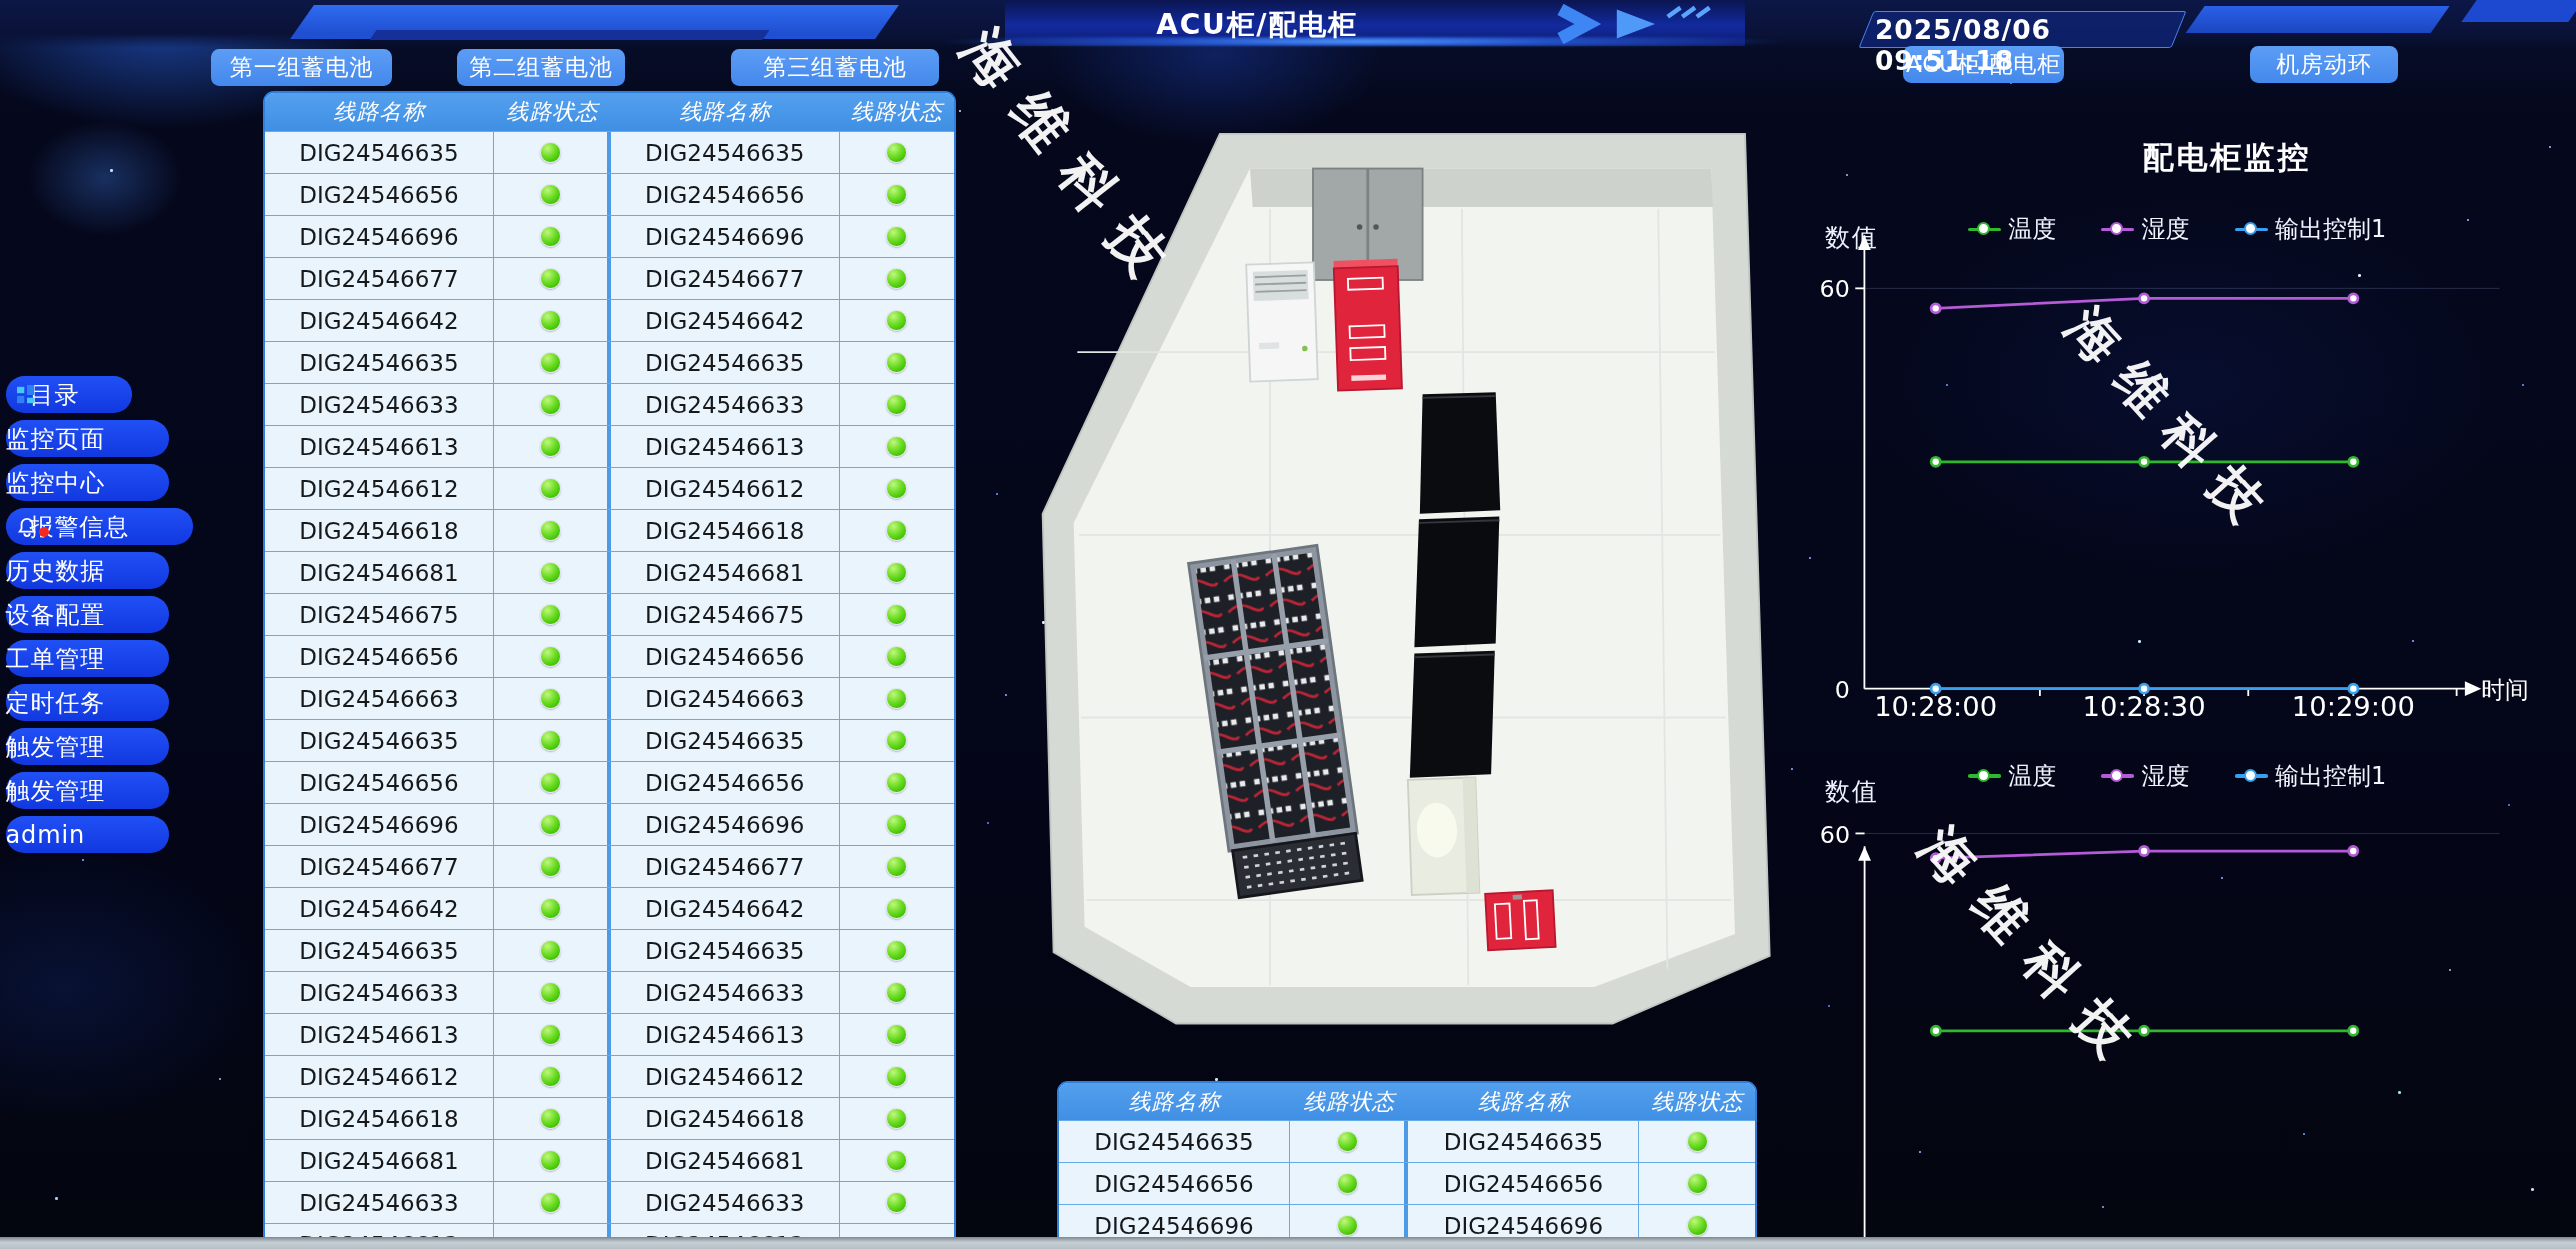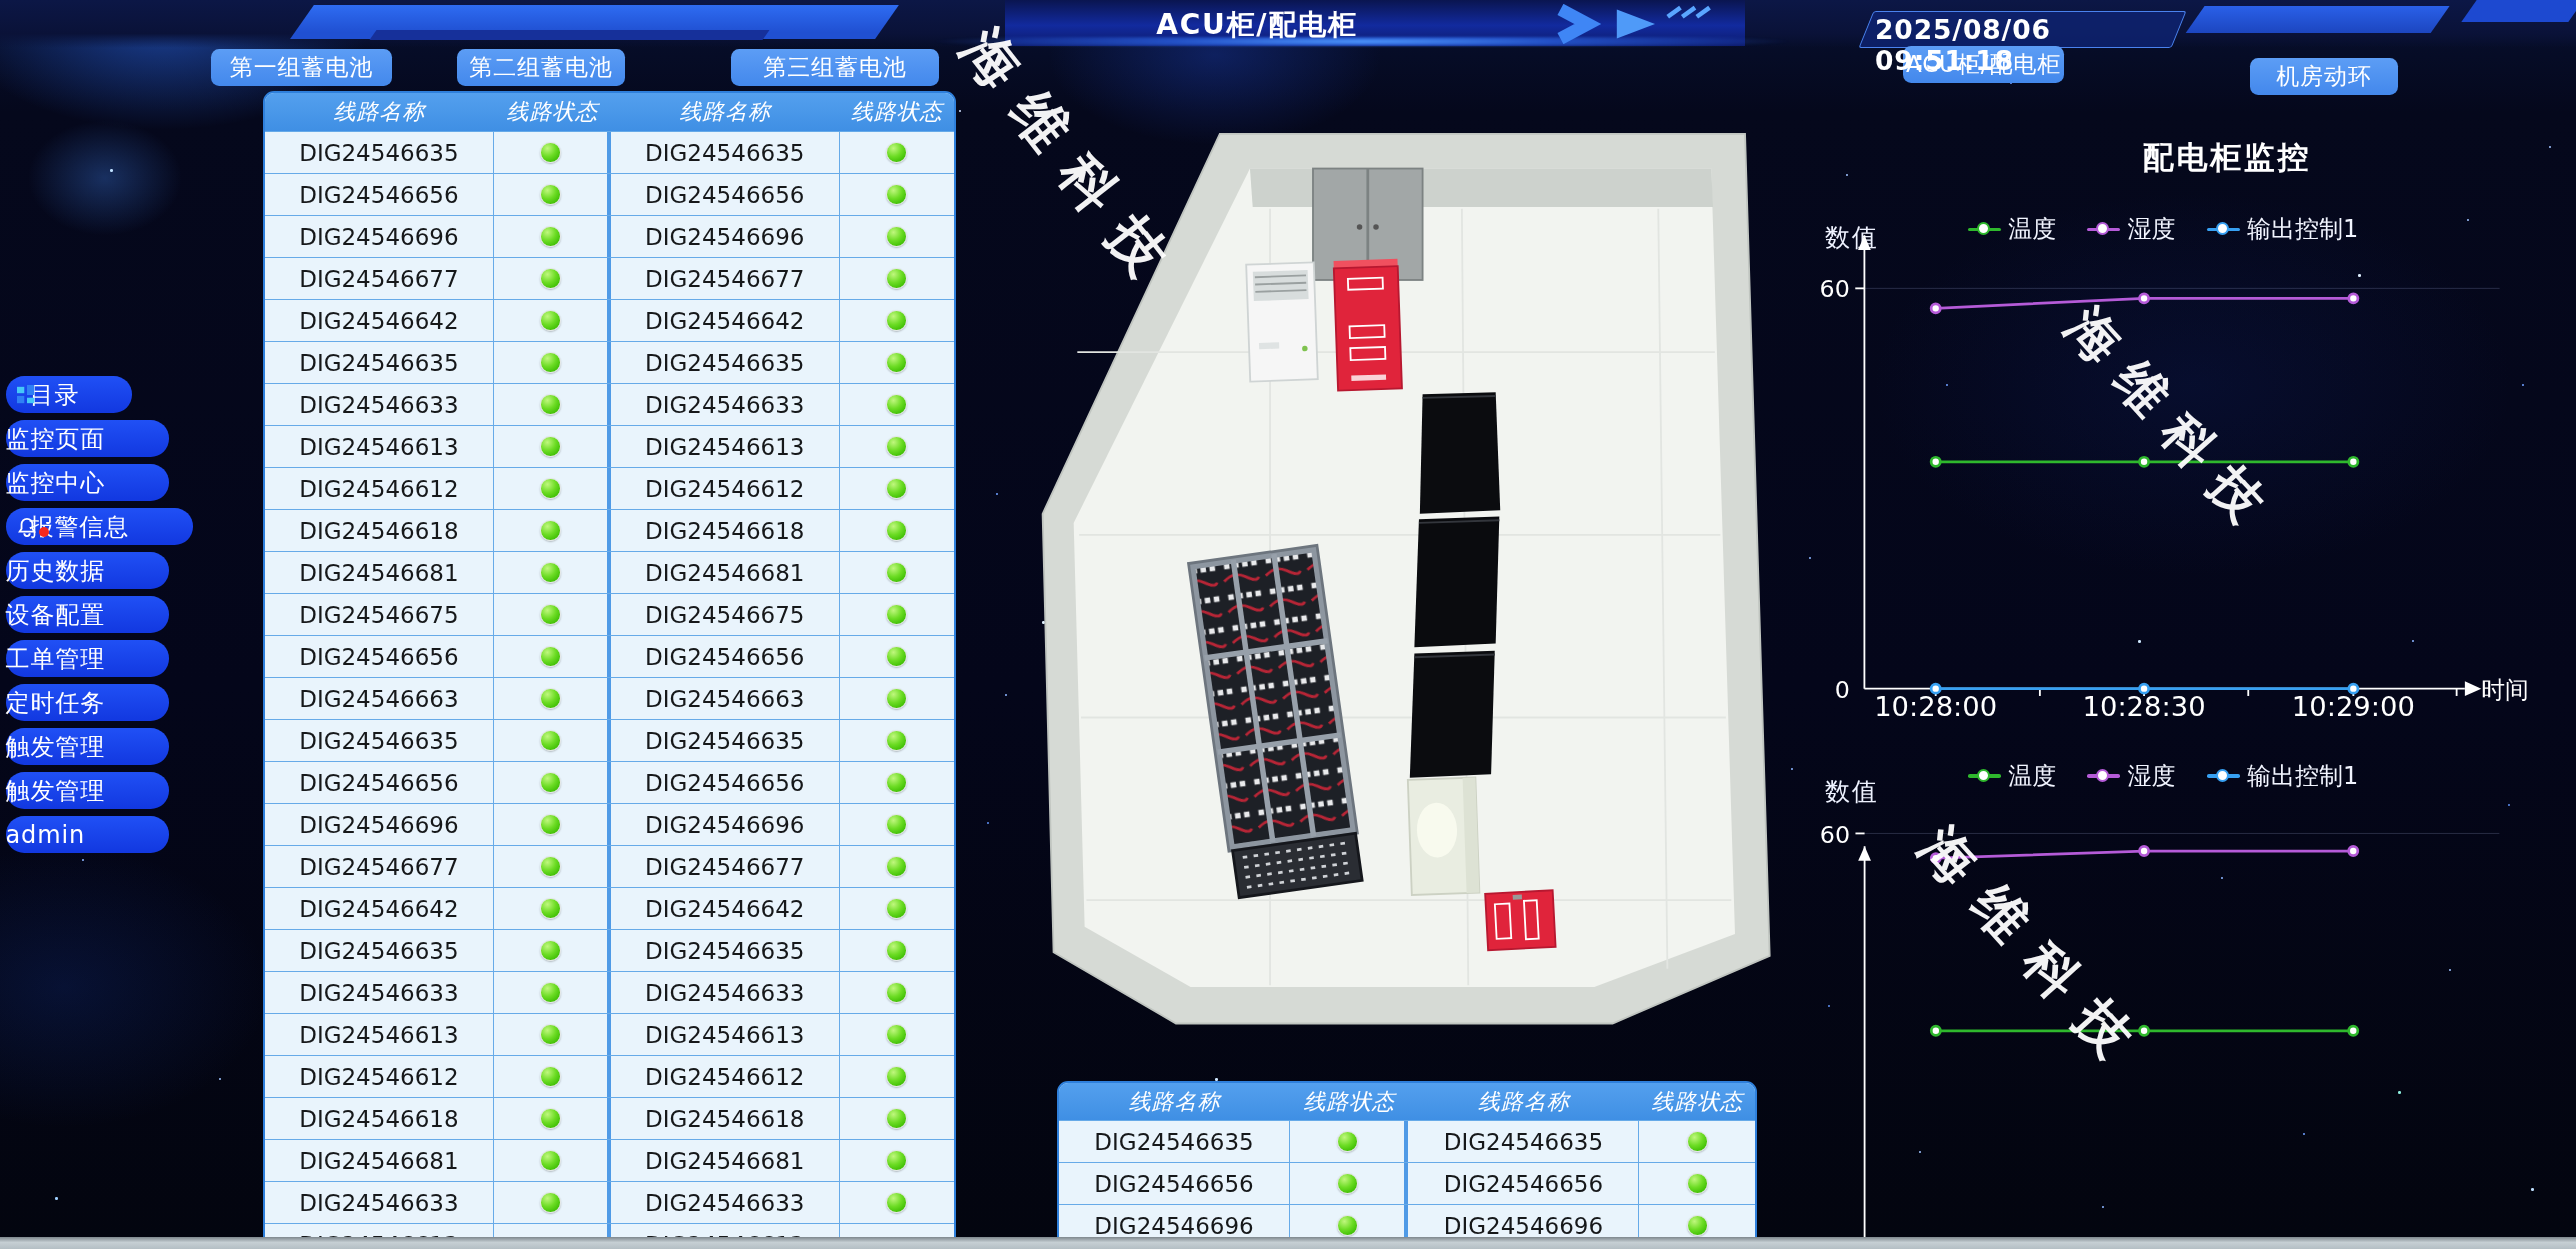--- a/index.html
+++ b/index.html
@@ -57,21 +57,21 @@
     font-size:26.5px;font-weight:bold;letter-spacing:0.9px;}
 
   
   .btn{z-index:4;height:37px;border-radius:8.2px;background:linear-gradient(180deg,#5c9df5,#4388ec);
     color:#fff;font-size:23px;display:flex;align-items:center;justify-content:center;
     letter-spacing:0.9px;cursor:pointer;}
   #btn-bat1{left:211px;top:49px;width:181px;}
   #btn-bat2{left:457px;top:49px;width:168px;}
   #btn-bat3{left:731px;top:49px;width:208px;}
   #btn-acu{left:1903px;top:46px;width:161px;}
-  #btn-room{left:2250px;top:46px;width:148px;margin-top:12px;}
+  #btn-room{left:2250px;top:46px;width:148px;}
 
   
   #sidebar{left:5.5px;top:376px;width:174px;z-index:5;}
   .side-item{height:37px;margin-bottom:7px;border-radius:18.3px;width:163px;
     background:linear-gradient(180deg,#2050f5,#1238e0);display:flex;align-items:center;
     justify-content:flex-start;font-size:24px;letter-spacing:0.9px;cursor:pointer;position:relative;}
   .side-item.first{width:102px;}
   .side-icon{position:absolute;left:11px;top:9.1px;}
   .alarm-dot{position:absolute;left:33px;top:19px;width:10px;height:10px;border-radius:50%;
     background:#f5281e;}
@@ -104,21 +104,21 @@
 
   
   #monitor-title{left:2044px;top:137px;width:366px;text-align:center;z-index:4;
     font-size:31px;font-weight:bold;letter-spacing:2.7px;}
   .chart-wrap{z-index:4;}
   #chart0{left:1805px;top:206px;width:722px;height:512px;}
   #chart1{left:1805px;top:722px;width:722px;height:527px;}
   .chart-wrap svg{position:absolute;left:0;top:0;}
   .ylabel{position:absolute;left:20px;font-size:25px;color:#eef2ff;letter-spacing:1.8px;}
   #chart0 .ylabel{top:14.6px;} #chart1 .ylabel{top:53px;}
-  .legend{position:absolute;display:flex;gap:31px;align-items:center;}
+  .legend{position:absolute;display:flex;gap:45px;align-items:center;}
   #chart0 .legend{left:163px;top:7.3px;} #chart1 .legend{left:163px;top:38px;}
   .lg-item{display:flex;align-items:center;gap:7.3px;cursor:pointer;}
   .lg-mark{position:relative;width:33px;height:14.6px;}
   .lg-line{position:absolute;left:0;top:5.5px;width:33px;height:3.7px;border-radius:1.8px;}
   .lg-dot{position:absolute;left:9.1px;top:0;width:9.1px;height:9.1px;border-radius:50%;
     background:#fff;border:2.7px solid;}
   .lg-label{font-size:24px;color:#f2f5ff;}
   .tick{fill:#fff;font-size:26px;}
   .xtick{fill:#fff;font-size:30px;}
 

